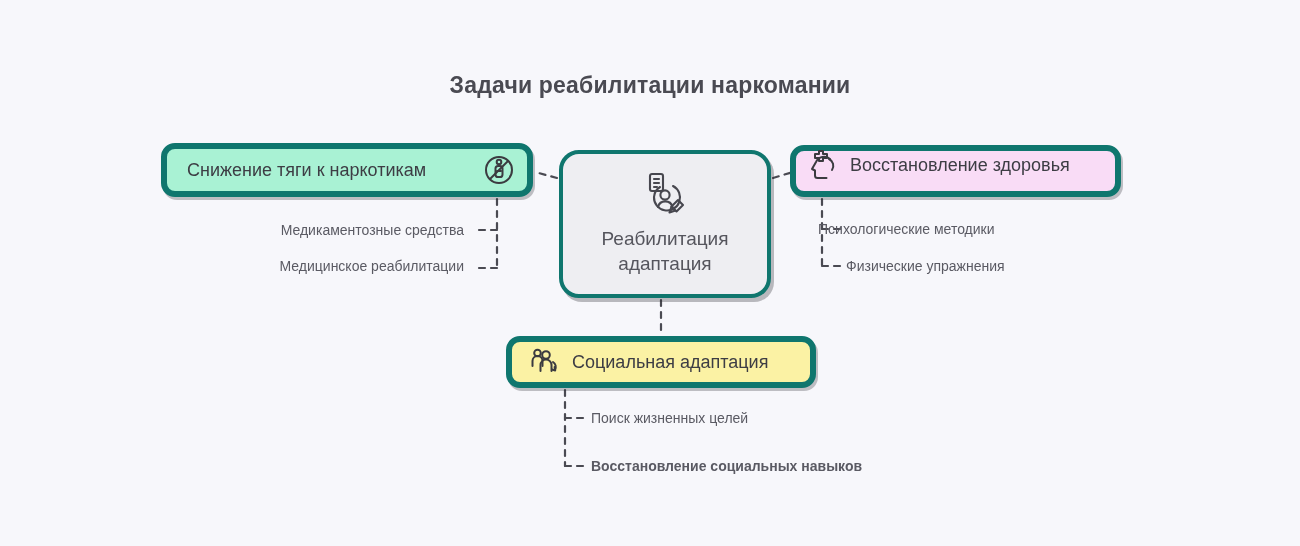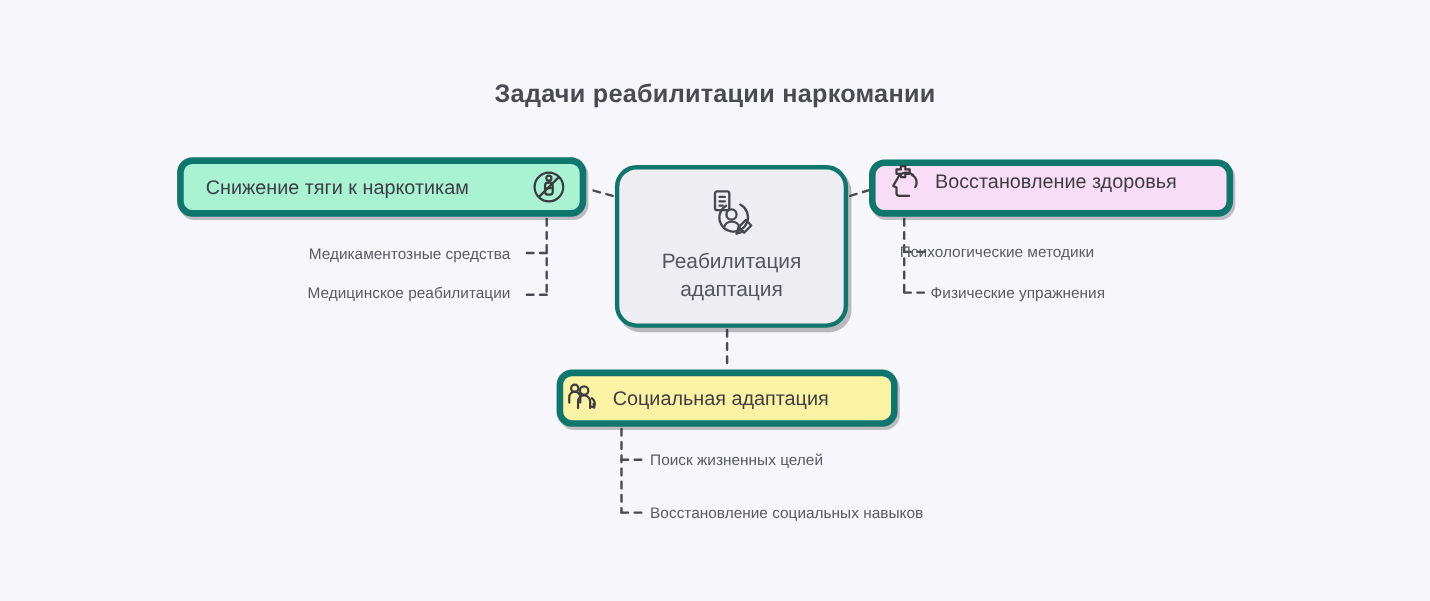--- a/index.html
+++ b/index.html
@@ -107,41 +107,41 @@
     padding: 0 18px 12px 12px;
     justify-content: flex-start;
     gap: 10px;
   }
   #node-yellow {
     left: 506px;
     top: 336px;
     width: 310px;
     height: 52px;
     background: #fbf2a4;
-    padding: 0 18px 0 3px;
+    padding: 0 18px 0 18px;
     justify-content: flex-start;
     gap: 10px;
   }
 
   
   .leaf-label {
     position: absolute;
     font-size: 14px;
     color: #5a5a63;
     white-space: nowrap;
   }
   .leaf-right { text-align: left; }
   .leaf-left  { text-align: right; }
 
   #leaf-med-drugs     { left: 258px; top: 222px; width: 206px; }
   #leaf-med-equipment { left: 258px; top: 258px; width: 206px; }
   #leaf-psych-methods { left: 818px; top: 221px; width: 260px; }
   #leaf-phys-exercise { left: 846px; top: 258px; width: 260px; }
   #leaf-life-goals    { left: 591px; top: 410px; width: 300px; }
-  #leaf-social-skills { left: 591px; top: 458px; width: 330px; }
+  #leaf-social-skills { left: 591px; top: 458px; width: 330px; font-weight: bold; }
 
   svg { display: block; }
 </style>
 </head>
 <body>
 
 <div id="diagram-root">
 
   <div id="page-title">Задачи реабилитации наркомании</div>
 

